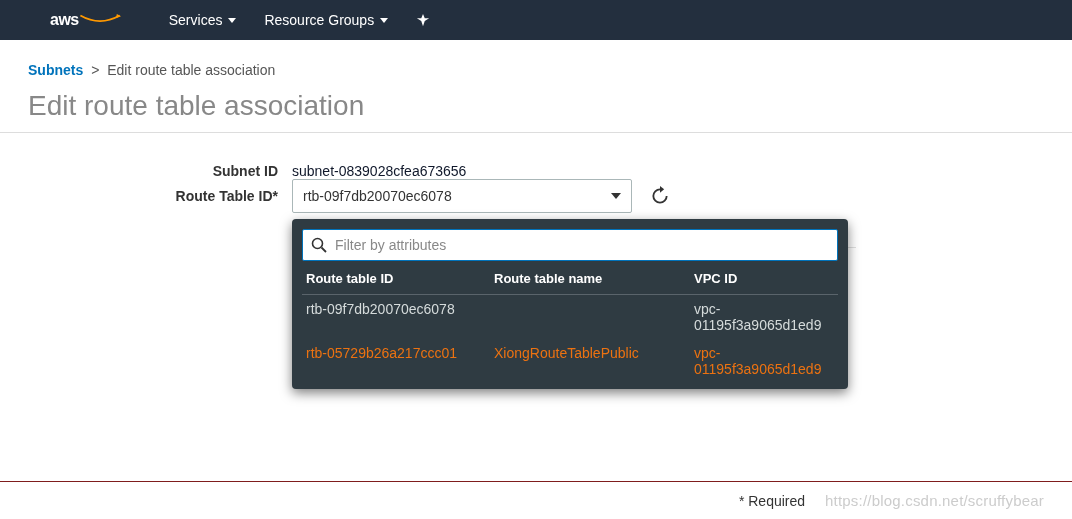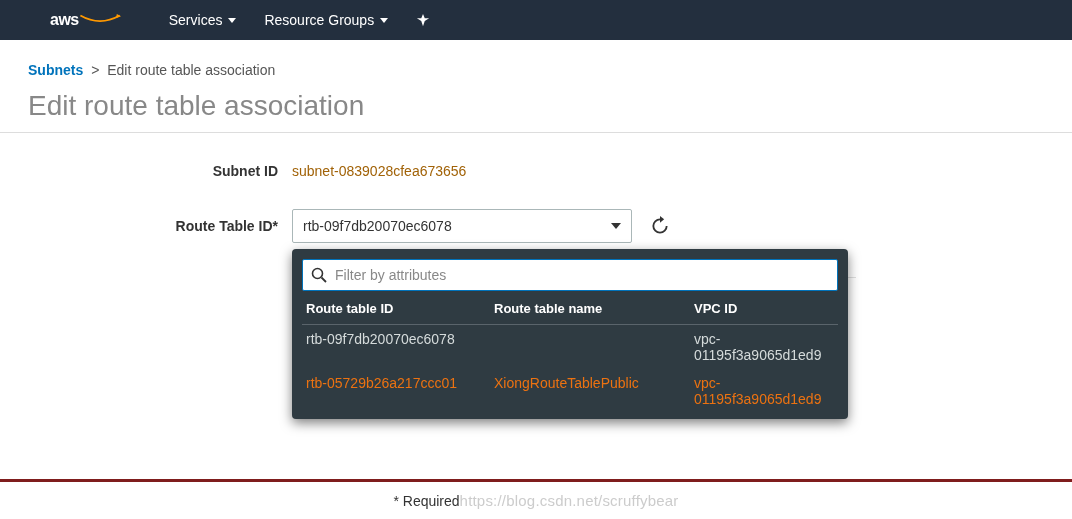--- a/index.html
+++ b/index.html
@@ -74,33 +74,32 @@
     border-bottom: 1px solid #ddd;
   }
 
   
   .form-area {
     padding: 30px 28px 0 28px;
   }
   .form-row {
     display: flex;
     align-items: center;
-    margin-bottom: 30px;
   }
   .form-label {
     width: 264px;
     text-align: right;
     font-weight: 700;
     font-size: 14px;
     color: #333;
     padding-right: 14px;
   }
   .form-value {
     font-size: 14px;
-    color: #a16207;
+    color: #0f172a;
   }
   .select-wrap {
     display: flex;
     align-items: center;
     gap: 14px;
     position: relative;
   }
   .select-box {
     width: 340px;
     height: 34px;
@@ -186,26 +185,27 @@
     width: 556px;
   }
   .below-row .c1 { width: 220px; }
   .below-row .c2 { flex: 1; }
 
   .footer-bar {
     position: absolute;
     bottom: 0;
     left: 0;
     right: 0;
-    border-top: 3px solid #7f1d1d;
+    border-top: 1px solid #7f1d1d;
     padding: 10px 28px;
     display: flex;
-    justify-content: center;
-    align-items: center;
-    font-size: 14px;
+    justify-content: flex-end;
+    align-items: center;
+    font-size: 14px;
+    gap: 20px;
   }
   .required-note { color: #333; }
   .watermark { color: #ccc; font-size: 15px; letter-spacing: 0.2px; }
 </style>
 </head>
 <body>
 
 <div class="topnav">
   <div class="aws-logo">
     <span class="aws-logo-text">aws</span>

